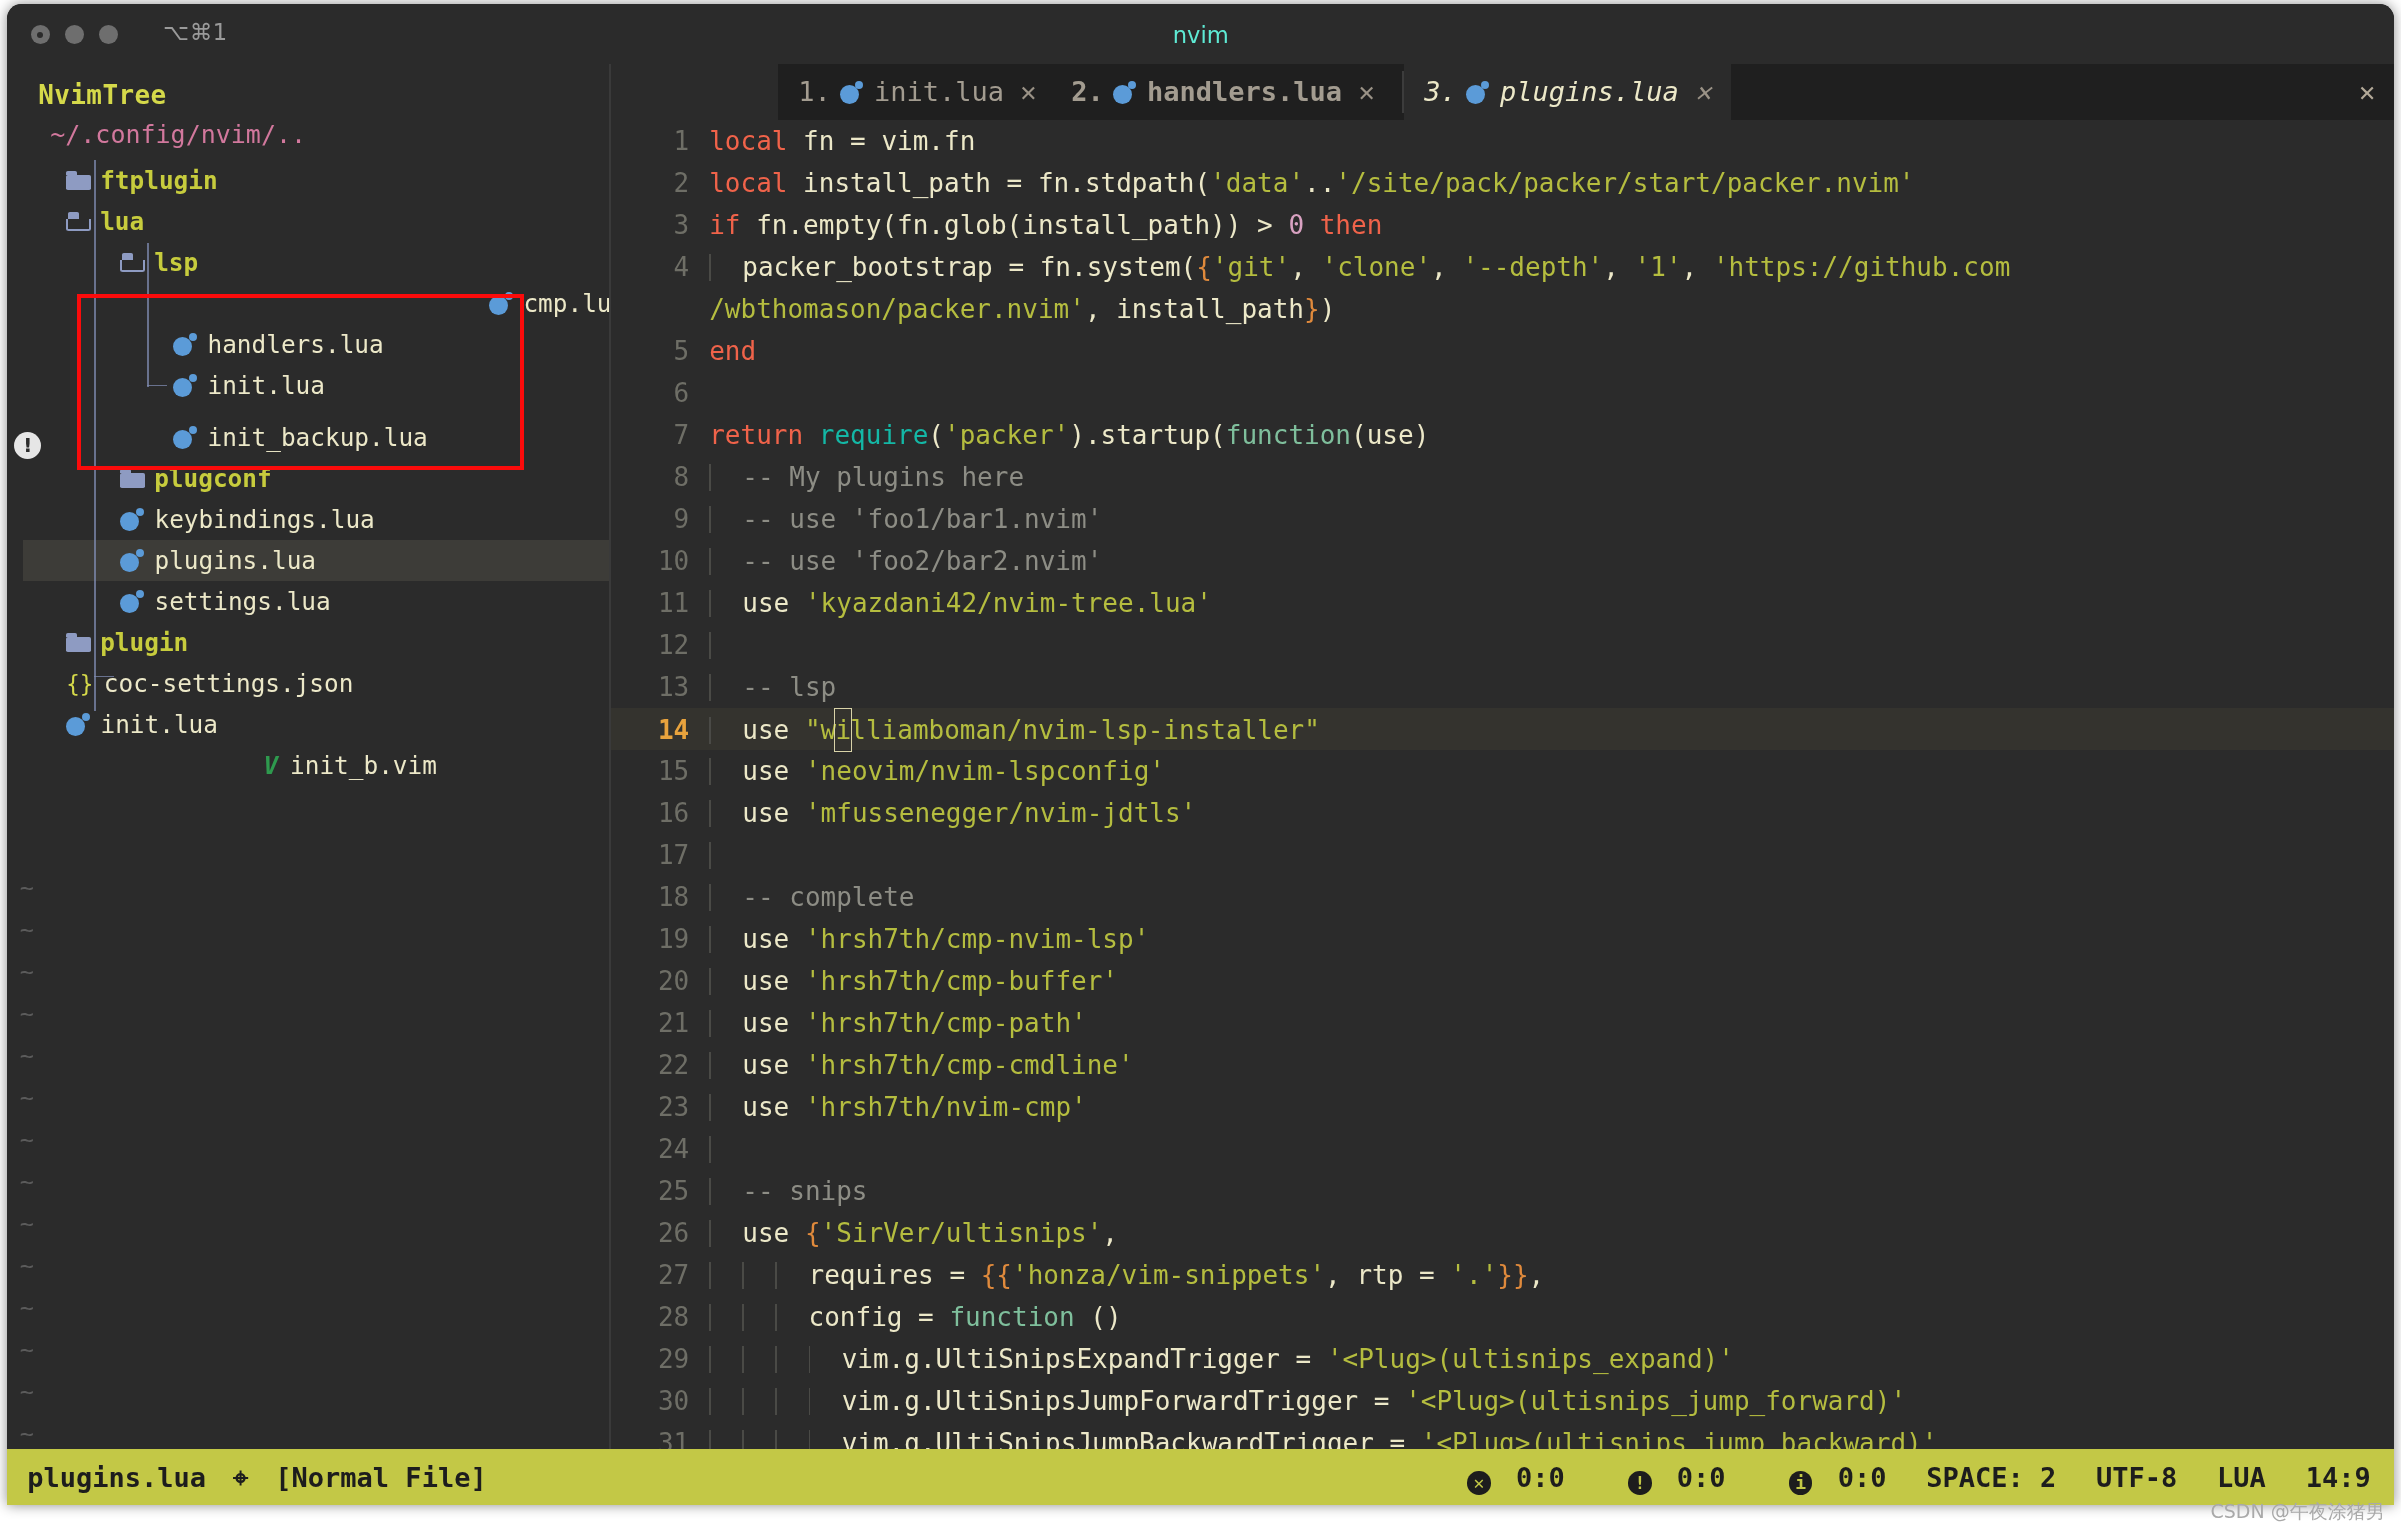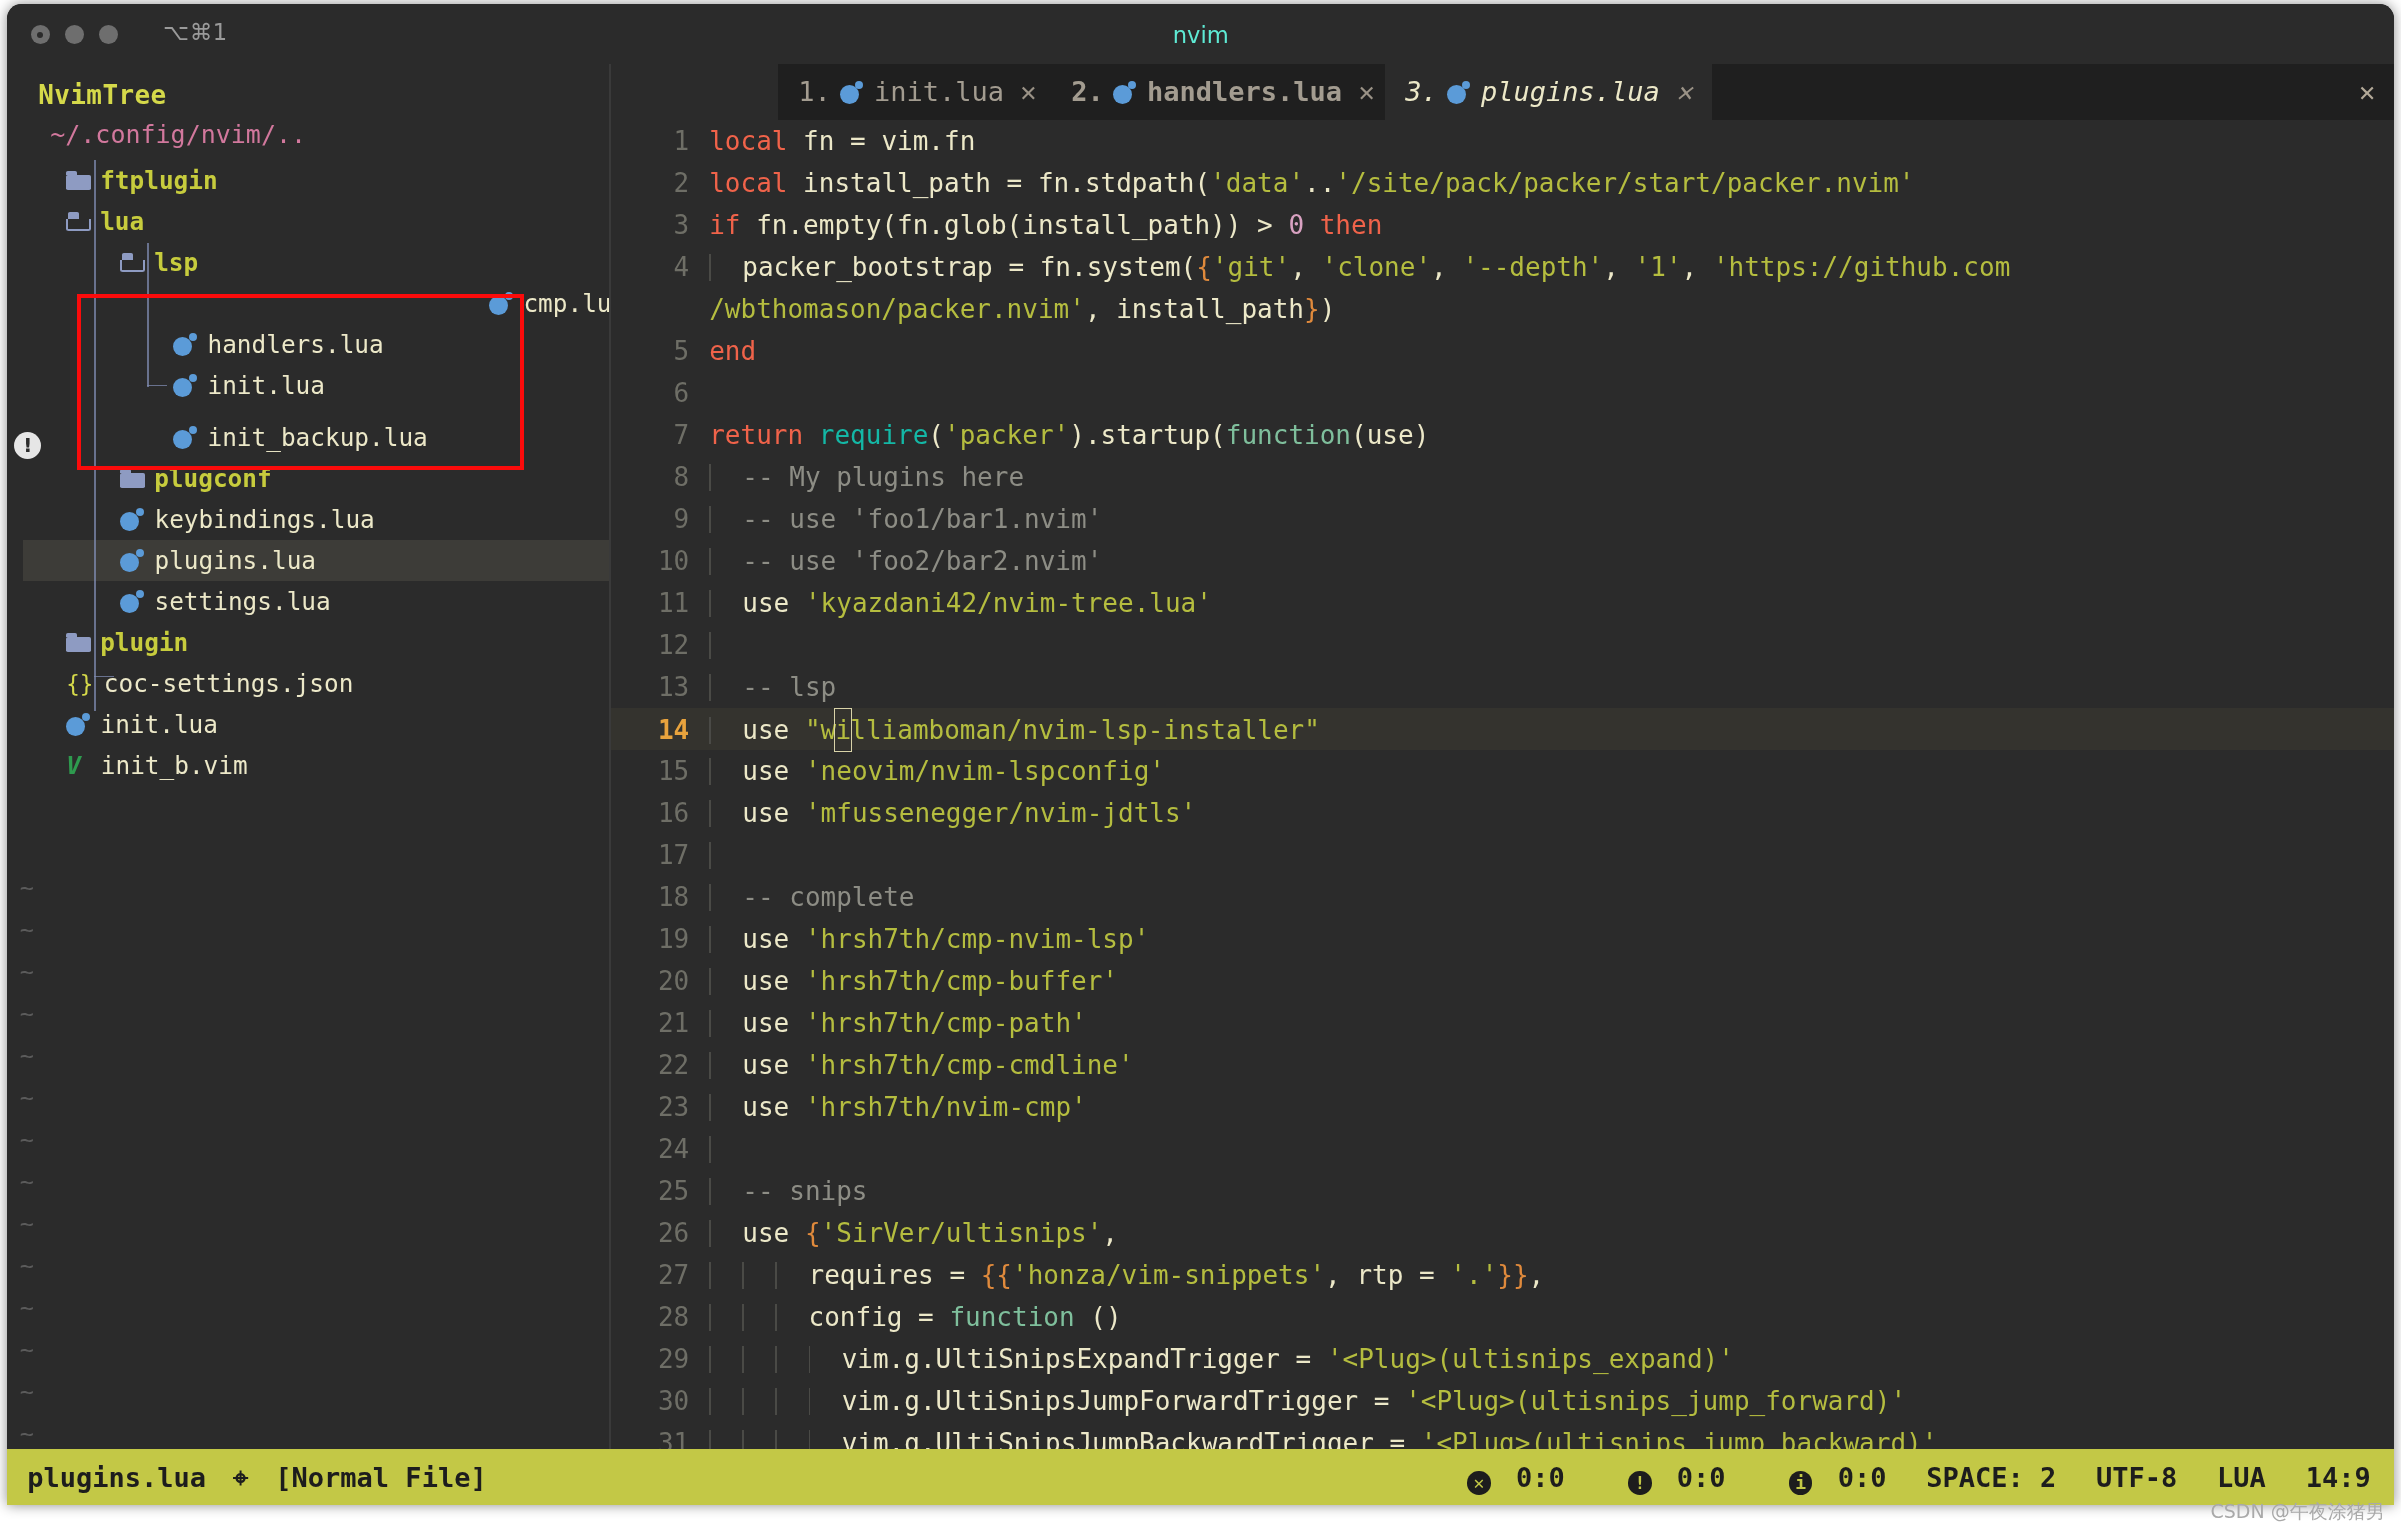--- a/index.html
+++ b/index.html
@@ -433,21 +433,21 @@
           <div class="tree-row" style="padding-left: 150px;"><span class="lua-ic"><b></b><s></s></span><span class="file-name">handlers.lua</span></div>
           <div class="tree-row" style="padding-left: 150px;"><span class="lua-ic"><b></b><s></s></span><span class="file-name">init.lua</span></div>
           <div class="tree-row" style="padding-left: 150px; margin-top: 11px;"><span class="lua-ic"><b></b><s></s></span><span class="file-name">init_backup.lua</span></div>
           <div class="tree-row" style="padding-left: 97px;"><span class="folder-ic"><i></i></span><span class="dir-name">plugconf</span></div>
           <div class="tree-row" style="padding-left: 97px;"><span class="lua-ic"><b></b><s></s></span><span class="file-name">keybindings.lua</span></div>
           <div class="tree-row selected" style="padding-left: 97px;"><span class="lua-ic"><b></b><s></s></span><span class="file-name">plugins.lua</span></div>
           <div class="tree-row" style="padding-left: 97px;"><span class="lua-ic"><b></b><s></s></span><span class="file-name">settings.lua</span></div>
           <div class="tree-row" style="padding-left: 43px;"><span class="folder-ic"><i></i></span><span class="dir-name">plugin</span></div>
           <div class="tree-row" style="padding-left: 43px;"><span class="json-ic">{}</span><span class="file-name">coc-settings.json</span></div>
           <div class="tree-row" style="padding-left: 43px;"><span class="lua-ic"><b></b><s></s></span><span class="file-name">init.lua</span></div>
-          <div class="tree-row" style="padding-left: 43px;"><span class="vim-ic">V</span><span class="file-name">init_b.vim</span></div>
+          <div class="tree-row" style="padding-left: 43px; text-align: center;"><span class="vim-ic">V</span><span class="file-name">init_b.vim</span></div>
         </div>
       <div class="diag-badge">!</div>
       <div class="tilde-col" id="tilde-col">
           <div>~</div>
           <div>~</div>
           <div>~</div>
           <div>~</div>
           <div>~</div>
           <div>~</div>
           <div>~</div>
@@ -470,21 +470,21 @@
     <div class="sep-line"></div>
 
     <div class="editor">
       <div class="tabline" id="tabline">
         <div class="tab-filler"></div>
         <div class="tab-close-btn">✕</div>
       <div class="tab" style="left: 167px;"><span class="num">1.</span><span class="lua-ic"><b></b><s></s></span><span>init.lua</span><span class="tabclose">✕</span></div>
           <div class="tab-div" style="left: 446px;"></div>
           <div class="tab" style="left: 440px; font-weight: bold;"><span class="num">2.</span><span class="lua-ic"><b></b><s></s></span><span>handlers.lua</span><span class="tabclose">✕</span></div>
           <div class="tab-div" style="left: 791px;"></div>
-          <div class="tab active" style="left: 774px;"><span class="num">3.</span><span class="lua-ic"><b></b><s></s></span><span>plugins.lua</span><span class="tabclose">✕</span></div>
+          <div class="tab active" style="left: 793px;"><span class="num">3.</span><span class="lua-ic"><b></b><s></s></span><span>plugins.lua</span><span class="tabclose">✕</span></div>
         </div>
       <div class="code" id="code">
           <div class="cline"><span class="lnum">1</span><span class="kw">local</span><span class="pl"> fn = vim.fn</span></div>
           <div class="cline"><span class="lnum">2</span><span class="kw">local</span><span class="pl"> install_path = fn.stdpath(</span><span class="str">'data'</span><span class="pl">..</span><span class="str">'/site/pack/packer/start/packer.nvim'</span></div>
           <div class="cline"><span class="lnum">3</span><span class="kw">if</span><span class="pl"> fn.empty(fn.glob(install_path)) &gt; </span><span class="num2">0</span><span class="pl"> </span><span class="kw">then</span></div>
           <div class="cline"><span class="lnum">4</span><span class="ibar"></span><span>&nbsp;&nbsp;</span><span class="pl">packer_bootstrap = fn.system(</span><span class="br">{</span><span class="str">'git'</span><span class="pl">, </span><span class="str">'clone'</span><span class="pl">, </span><span class="str">'--depth'</span><span class="pl">, </span><span class="str">'1'</span><span class="pl">, </span><span class="str">'https://github.com</span></div>
           <div class="cline"><span class="lnum"></span><span></span><span class="str">/wbthomason/packer.nvim'</span><span class="pl">, install_path</span><span class="br">}</span><span class="pl">)</span></div>
           <div class="cline"><span class="lnum">5</span><span class="kw">end</span></div>
           <div class="cline"><span class="lnum">6</span></div>
           <div class="cline"><span class="lnum">7</span><span class="kw">return</span><span class="pl"> </span><span class="req">require</span><span class="pl">(</span><span class="str">'packer'</span><span class="pl">).startup(</span><span class="fn">function</span><span class="pl">(use)</span></div>

